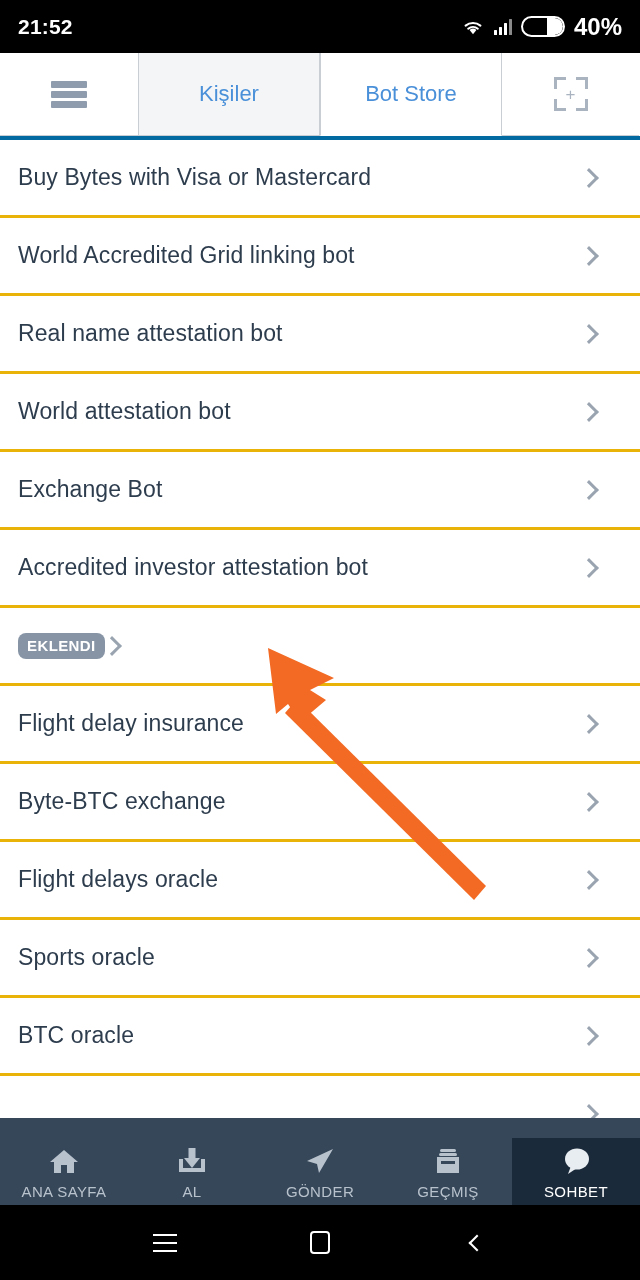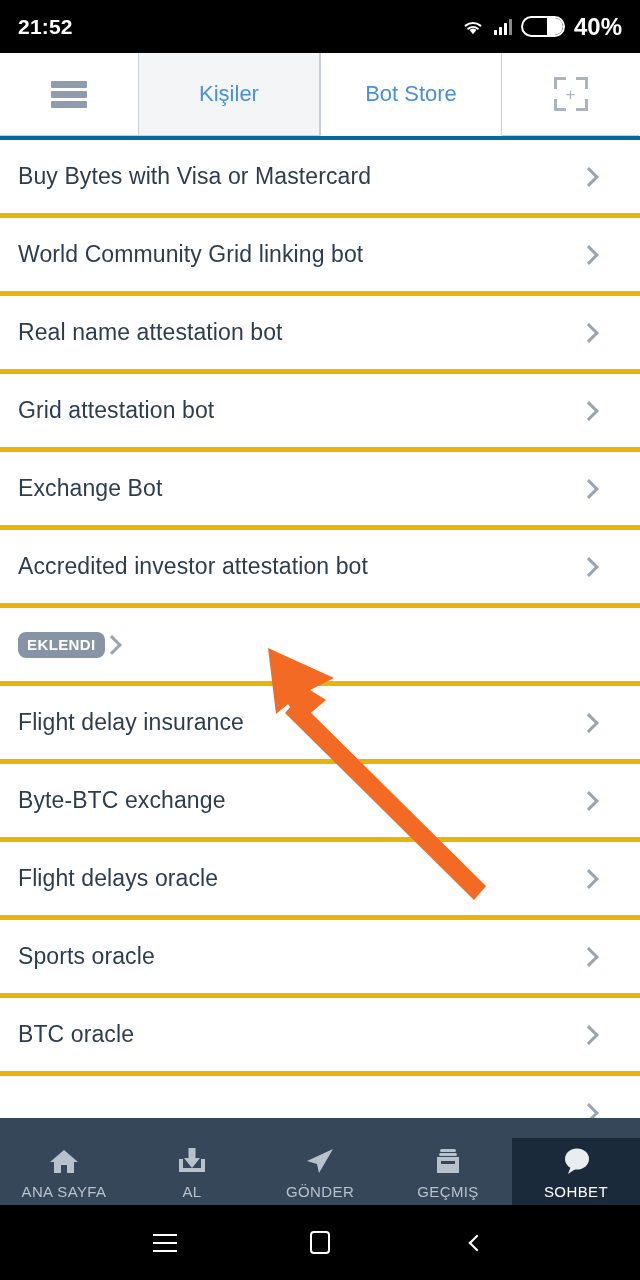--- a/index.html
+++ b/index.html
@@ -73,21 +73,21 @@
   .tab.active{ background:#ffffff; border-bottom:1px solid #ffffff; }
 
   
   .list{
     position:absolute; top:140px; left:0; width:640px; height:978px;
     background:#fff; overflow:hidden;
   }
   .row{
     height:78px; display:flex; align-items:center;
     padding:0 36px 0 18px;
-    border-bottom:5px solid #eab308;
+    border-bottom:3px solid #eab308;
   }
   .row-label{
     flex:1 1 auto; font-size:23px; color:#2e3d4e; letter-spacing:.1px;
     white-space:nowrap;
   }
   .badge{
     background:#8794a5; color:#fff; font-size:15px; font-weight:bold;
     padding:4px 9px 5px; border-radius:8px; margin-right:0;
     letter-spacing:.4px;
   }
@@ -180,31 +180,31 @@
   </div>
 
   <div class="list">
 
     <div class="row">
       <div class="row-label">Buy Bytes with Visa or Mastercard</div>
       <div class="chev"></div>
     </div>
 
     <div class="row">
-      <div class="row-label">World Community Grid linking bot</div>
+      <div class="row-label">World Accredited Grid linking bot</div>
       <div class="chev"></div>
     </div>
 
     <div class="row">
       <div class="row-label">Real name attestation bot</div>
       <div class="chev"></div>
     </div>
 
     <div class="row">
-      <div class="row-label">Grid attestation bot</div>
+      <div class="row-label">World attestation bot</div>
       <div class="chev"></div>
     </div>
 
     <div class="row">
       <div class="row-label">Exchange Bot</div>
       <div class="chev"></div>
     </div>
 
     <div class="row">
       <div class="row-label">Accredited investor attestation bot</div>

